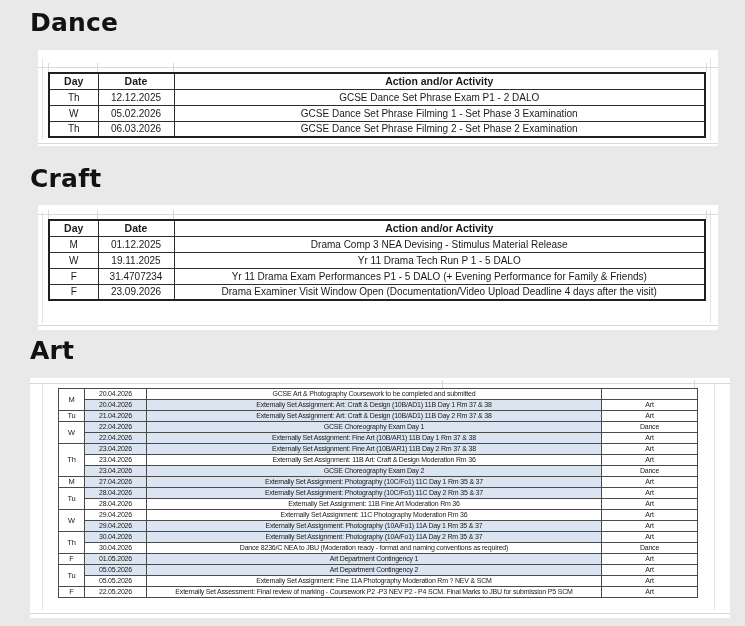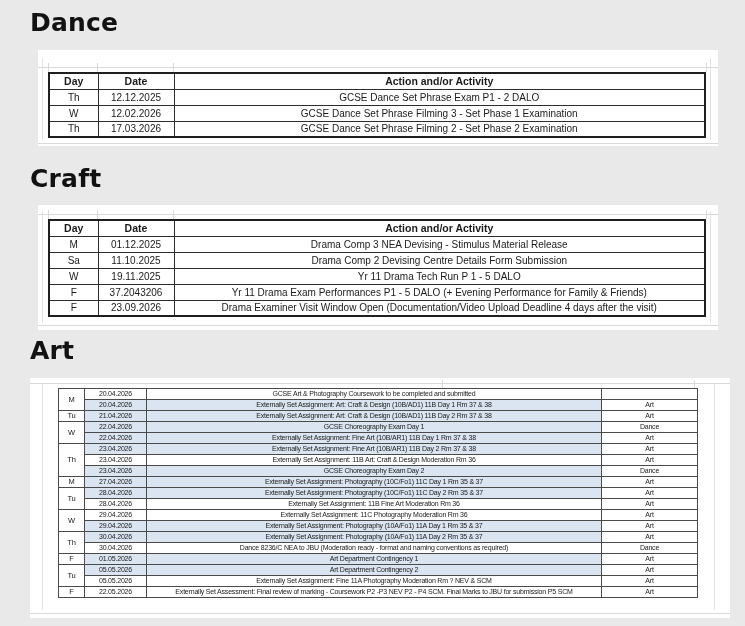--- a/index.html
+++ b/index.html
@@ -85,28 +85,28 @@
       <tbody>
         <tr>
           <td class="day">Th</td>
           <td class="date">12.12.2025</td>
           <td class="act">
             <div class="clip">GCSE Dance Set Phrase Exam P1 - 2 DALO</div>
           </td>
         </tr>
         <tr>
           <td class="day">W</td>
-          <td class="date">12.02.2026</td>
-          <td class="act">
-            <div class="clip">GCSE Dance Set Phrase Filming 3 - Set Phase 1 Examination</div>
+          <td class="date">05.02.2026</td>
+          <td class="act">
+            <div class="clip">GCSE Dance Set Phrase Filming 1 - Set Phase 3 Examination</div>
           </td>
         </tr>
         <tr>
           <td class="day">Th</td>
-          <td class="date">17.03.2026</td>
+          <td class="date">06.03.2026</td>
           <td class="act">
             <div class="clip">GCSE Dance Set Phrase Filming 2 - Set Phase 2 Examination</div>
           </td>
         </tr>
       </tbody>
     </table>
 </div>
 
 <h1 class="sec-title" id="title-drama">Craft</h1>
 
@@ -134,36 +134,29 @@
       </thead>
       <tbody>
         <tr>
           <td class="day">M</td>
           <td class="date">01.12.2025</td>
           <td class="act">
             <div class="clip">Drama Comp 3 NEA Devising - Stimulus Material Release</div>
           </td>
         </tr>
         <tr>
-          <td class="day">Sa</td>
-          <td class="date">11.10.2025</td>
-          <td class="act">
-            <div class="clip">Drama Comp 2 Devising Centre Details Form Submission</div>
-          </td>
-        </tr>
-        <tr>
           <td class="day">W</td>
           <td class="date">19.11.2025</td>
           <td class="act">
             <div class="clip">Yr 11 Drama Tech Run P 1 - 5 DALO</div>
           </td>
         </tr>
         <tr>
           <td class="day">F</td>
-          <td class="date">37.2043206</td>
+          <td class="date">31.4707234</td>
           <td class="act">
             <div class="clip">Yr 11 Drama Exam Performances P1 - 5 DALO (+ Evening Performance for Family &amp; Friends)</div>
           </td>
         </tr>
         <tr>
           <td class="day">F</td>
           <td class="date">23.09.2026</td>
           <td class="act">
             <div class="clip">Drama Examiner Visit Window Open (Documentation/Video Upload Deadline 4 days after the visit)</div>
           </td>

